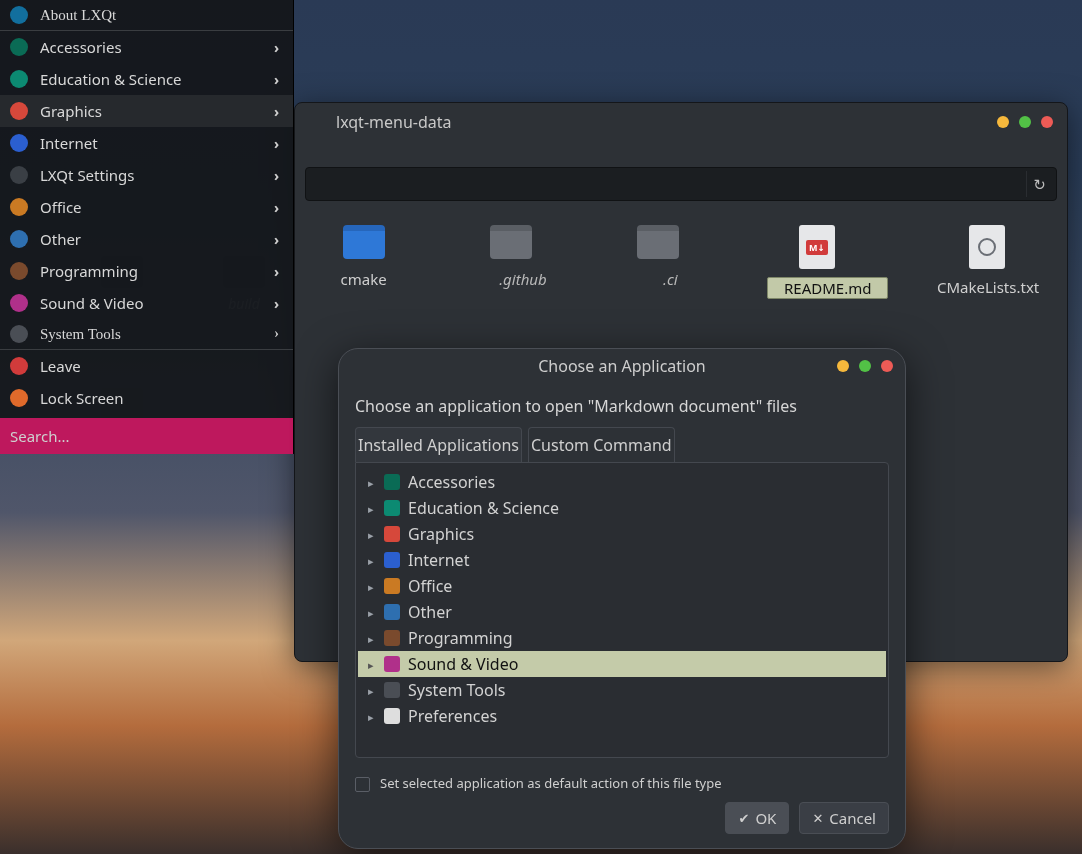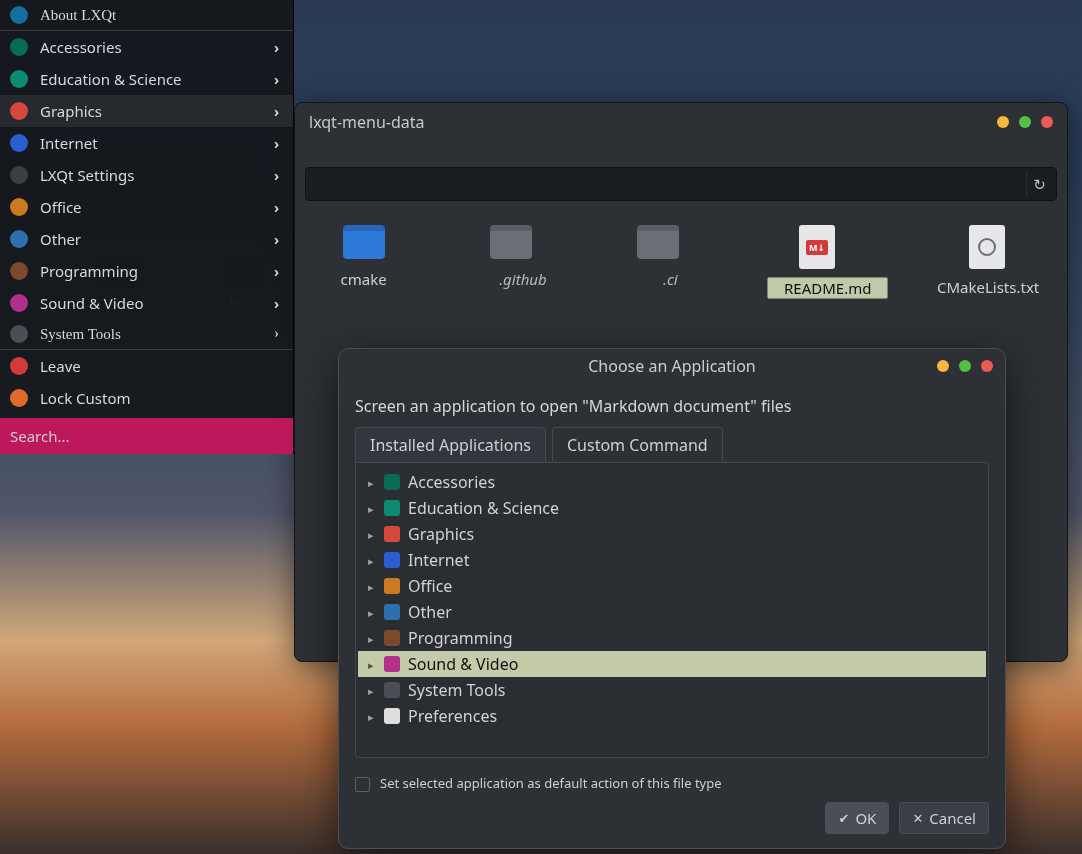--- a/index.html
+++ b/index.html
@@ -39,21 +39,21 @@
   }
 
   
   .fm {
     position:absolute; top:102px; left:294px; right:14px; height:560px;
     background:#2d3136; border:1px solid #14161a; border-radius:8px;
     box-shadow:0 6px 30px rgba(0,0,0,0.5);
     z-index:10;
   }
   .fm .titlebar {
-    display:flex; align-items:center; padding:8px 14px; color:#c8c8c8; font-size:16px;
+    display:flex; align-items:center; padding:8px 14px; color:#c8c8c8; font-size:16px;margin-left:27px;
   }
   .wctl { margin-left:auto; display:flex; gap:10px; }
   .dot { width:12px; height:12px; border-radius:50%; }
   .dot.y{background:#f6b83c;} .dot.g{background:#52c146;} .dot.r{background:#ed5b56;}
   .fm .pathbar {
     margin:26px 10px 0; height:34px; background:#1b1e21; border:1px solid #101214; border-radius:4px;
     display:flex; align-items:center; justify-content:flex-end; padding-right:4px;
   }
   .pathbar .reload { width:26px; height:26px; border-left:1px solid #2a2d31; display:flex;align-items:center;justify-content:center;color:#bcbcbc; }
   .fm .iconarea { padding:24px 30px; display:flex; gap:70px; align-items:flex-start; }
@@ -63,31 +63,31 @@
   .fold.gray { background:#6a6e75; border-top:6px solid #5a5e64; }
   .fitem .file { width:36px; height:44px; margin:0 auto 8px; background:#e6e7e9; border-radius:3px; position:relative; display:flex;align-items:center;justify-content:center;}
   .mdbadge { background:#d13b3b;color:#fff;font-size:9px;padding:1px 3px;border-radius:2px; font-weight:bold;}
   .gearsvg { width:18px;height:18px;border:2px solid #6a6e75;border-radius:50%; }
   .fitem.sel .lbl { background:#c2c9a8; color:#111; padding:0 16px; border-radius:2px; border:1px solid #7e8768; display:inline-block;}
   .fitem .lbl { display:inline-block; }
   .italic { font-style:italic; color:#b8b8b8;margin-left:24px; }
 
   
   .dialog {
-    position:absolute; top:348px; left:338px; width:668px;
-    background:#2d3136; border:1px solid #4a4e55; border-radius:10px;
+    position:absolute; top:348px; left:338px; width:568px;
+    background:#2d3136; border:1px solid #4a4e55; border-radius:20px;
     box-shadow:0 10px 40px rgba(0,0,0,0.6);
     z-index:60;
   }
   .dialog .titlebar { display:flex; align-items:center; justify-content:center; padding:6px 12px; position:relative; color:#cdcdcd; font-size:16px;}
   .dialog .titlebar .wctl { position:absolute; right:12px; margin:0; }
   .dialog .body { padding:8px 16px 14px; }
   .dialog .prompt { margin:4px 0 10px; font-size:16px; color:#d6d6d6;}
   .tabs { display:flex; gap:6px; }
-  .tab { padding:6px 14px; border:1px solid #44484f; border-bottom:none; border-radius:4px 4px 0 0; background:#2d3136; color:#cfcfcf; cursor:pointer; font-size:16px;}
+  .tab { padding:6px 2px; border:1px solid #44484f; border-bottom:none; border-radius:4px 4px 0 0; background:#2d3136; color:#cfcfcf; cursor:pointer; font-size:16px;}
   .tab.active { background:#33373d; }
   .tree { border:1px solid #44484f; background:#2a2d32; border-radius:0 4px 4px 4px; padding:6px 2px; height:296px; overflow:hidden;}
   .tnode { display:flex; align-items:center; gap:8px; padding:2px 10px; font-size:16px; color:#d2d2d2; cursor:pointer;}
   .tnode .arr { width:8px; color:#9aa0a8; font-size:11px; }
   .tnode .ic { width:16px;height:16px;border-radius:3px; }
   .tnode.sel { background:#c4cba9; color:#111; }
   .tnode.sel .arr { color:#555; }
   .chk { display:flex; align-items:flex-end; gap:10px; margin:16px 0 10px; color:#cfcfcf; font-size:13px;}
   .chk .box { width:15px; height:15px; border:1px solid #5a5e66; border-radius:2px; }
   .btns { display:flex; justify-content:flex-end; gap:10px; }
@@ -165,21 +165,21 @@
       <span class="ic" style="background:#4a4e55"></span>
       <span>System Tools</span>
       <span class="chev">›</span>
     </div>
     <div class="row">
       <span class="ic" style="background:#d13b3b"></span>
       <span>Leave</span>
     </div>
     <div class="row">
       <span class="ic" style="background:#e06a2b"></span>
-      <span>Lock Custom</span>
+      <span>Lock Screen</span>
     </div>
     <div class="searchbox">Search...</div>
   </div>
 
 <div class="fm">
   <div class="titlebar">
     <span>lxqt-menu-data</span>
     <div class="wctl">
       <div class="dot y"></div>
       <div class="dot g"></div>
@@ -205,21 +205,21 @@
 <div class="dialog">
   <div class="titlebar">
     <span>Choose an Application</span>
     <div class="wctl">
       <div class="dot y"></div>
       <div class="dot g"></div>
       <div class="dot r"></div>
     </div>
   </div>
   <div class="body">
-    <div class="prompt">Screen an application to open "Markdown document" files</div>
+    <div class="prompt">Choose an application to open "Markdown document" files</div>
     <div class="tabs">
       <div class="tab active">Installed Applications</div>
       <div class="tab">Custom Command</div>
     </div>
     <div class="tree" id="tree">
         <div class="tnode">
           <span class="arr">▸</span>
           <span class="ic" style="background:#0a6b55"></span>
           <span>Accessories</span>
         </div>

